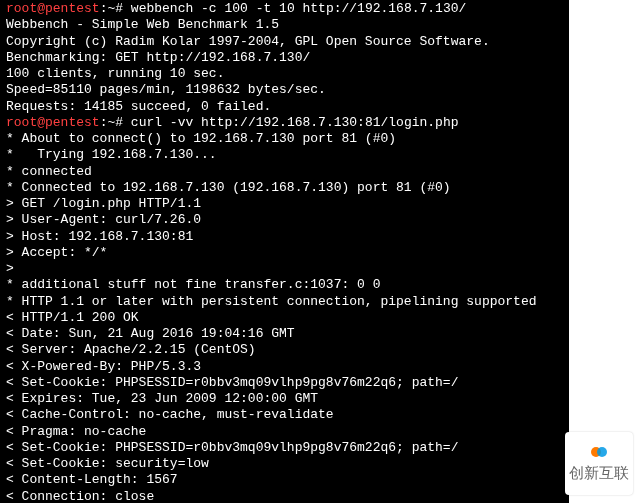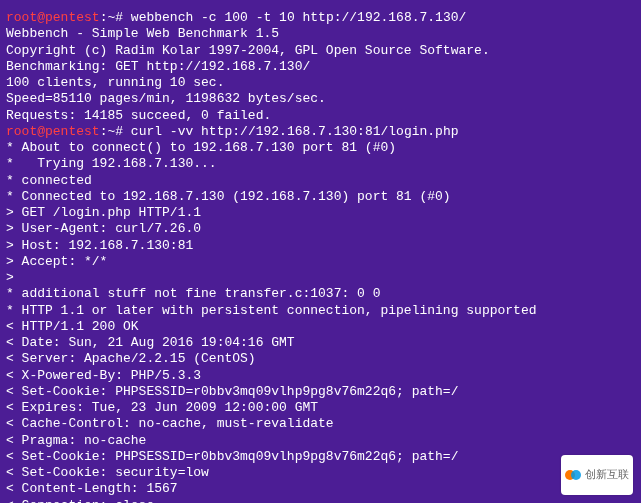--- a/index.html
+++ b/index.html
@@ -11,24 +11,24 @@
       background: #ffffff;
       font-family: "Courier New", Consolas, monospace;
       font-size: 13px;
       line-height: 1.25;
       width: 641px;
       height: 503px;
       position: relative;
       overflow: hidden;
     }
     .terminal {
-      background: #4c1d95;
+      background: #000000;
       color: #ffffff;
-      padding: 10px 6px;
-      width: 641px;
+      padding: 1px 6px;
+      width: 569px;
       height: 503px;
       white-space: pre;
       overflow: hidden;
     }
     .prompt-user {
       color: #ff4040;
     }
     .prompt-sep {
       color: #ffffff;
     }
@@ -51,23 +51,24 @@
       position: absolute;
       bottom: 8px;
       right: 8px;
       background: #ffffff;
       border-radius: 4px;
       padding: 12px 4px;
       display: flex;
       align-items: center;
       gap: 4px;
       font-family: sans-serif;
-      font-size: 11px;
+      font-size: 15px;
       color: #666;
       box-shadow: 0 0 2px rgba(0,0,0,0.2);
+      flex-direction: column;
     }
     .watermark .logo {
       width: 16px;
       height: 16px;
       display: inline-block;
       position: relative;
     }
     .watermark .logo svg {
       width: 16px;
       height: 16px;

